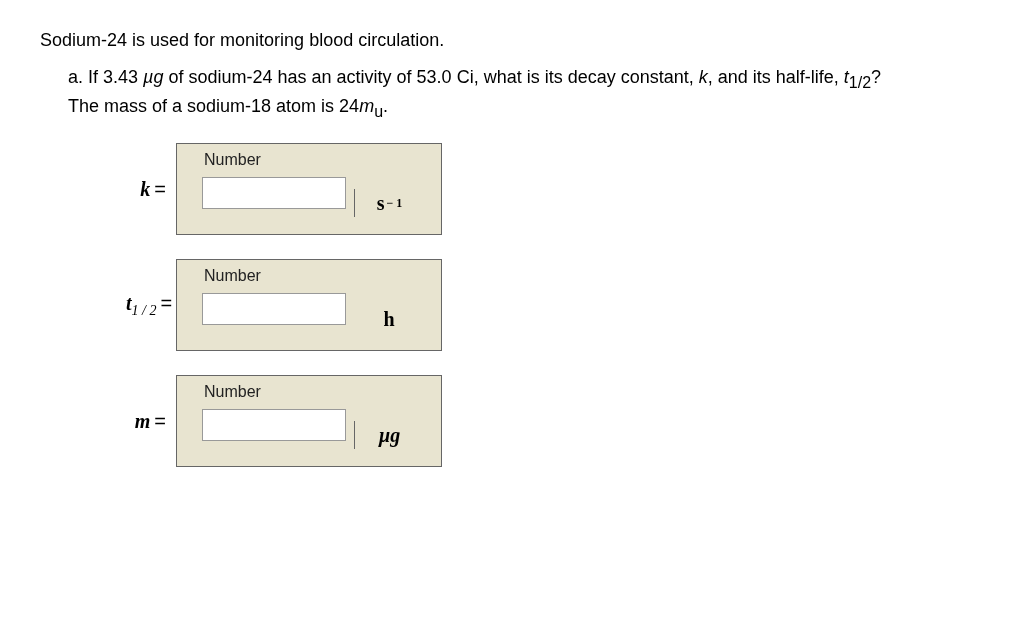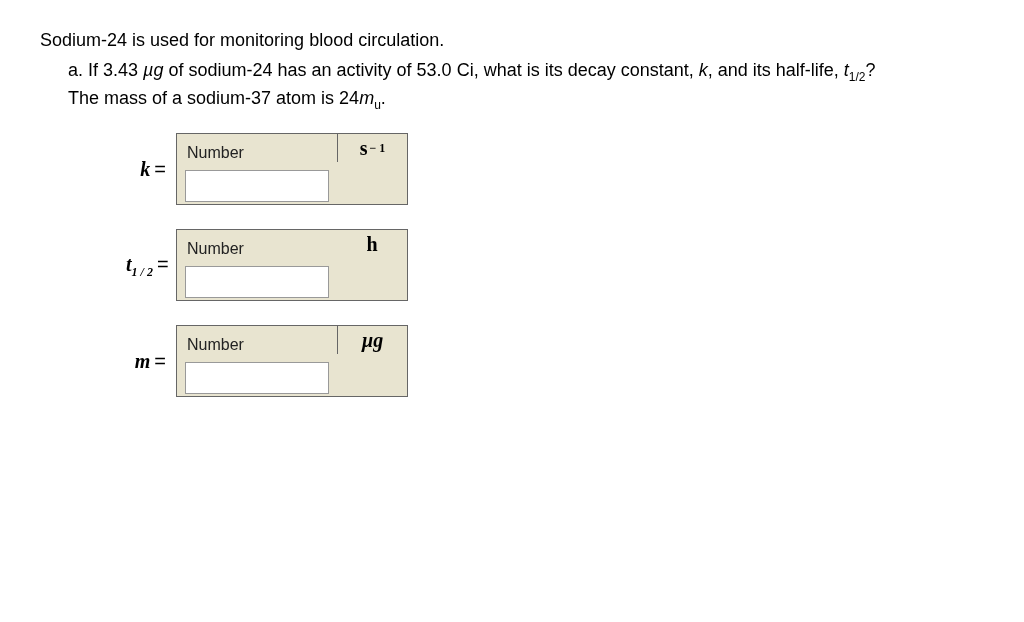--- a/index.html
+++ b/index.html
@@ -6,21 +6,21 @@
     body {
       font-family: Arial, Helvetica, sans-serif;
       font-size: 18px;
       color: #000;
       background: #fff;
       margin: 0;
       padding: 28px 40px;
       line-height: 1.4;
     }
     .intro {
-      margin-bottom: 5px;
+      margin-bottom: 12px;
     }
     .part {
       padding-left: 28px;
       margin-bottom: 18px;
     }
     .part-text {
       margin-bottom: 20px;
     }
     .answer-row {
       display: flex;
@@ -32,37 +32,37 @@
       font-family: "Times New Roman", Times, serif;
       font-size: 20px;
       font-weight: bold;
       font-style: italic;
       width: 50px;
       text-align: right;
       padding-right: 6px;
       white-space: nowrap;
     }
     .var-label .sub {
-      font-size: 12px;
+      font-size: 14px;
       vertical-align: sub;
-      font-weight: bold;
+      font-weight: normal;
     }
     .eq {
       font-family: Arial, sans-serif;
       font-style: normal;
       font-weight: normal;
       padding: 0 4px;
     }
     .box-group {
       display: flex;
-      align-items: flex-start;
+      align-items: flex-end;
       border: 1px solid #666;
       background: #e8e4d0;
-      height: 72px;
-      padding: 0;
+      height: 92px;
+      padding: 17px;
     }
     .num-col {
       display: flex;
       flex-direction: column;
       width: 160px;
       padding: 6px 8px 8px 8px;
     }
     .num-header {
       font-size: 16px;
       color: #222;
@@ -93,33 +93,33 @@
     .with-sep {
       border-left: 1px solid #666;
     }
     .unit-col .sup {
       font-size: 12px;
       vertical-align: super;
       font-weight: bold;
       margin-left: 2px;
     }
     .math-i { font-style: italic; }
-    .sub-inline { font-size: 12px; vertical-align: sub; }
+    .sub-inline { font-size: 16px; vertical-align: sub; }
   </style>
 </head>
 <body>
 
 <div class="intro">Sodium-24 is used for monitoring blood circulation.</div>
 
 <div class="part">
   <div class="part-text">
     <span>a.</span>
     <span>If 3.43 </span><span class="math-i">µg</span><span> of sodium-24 has an activity of 53.0 Ci, what is its decay constant, </span><span class="math-i">k</span><span>, and its half-life, </span><span class="math-i">t</span><span class="sub-inline">1/2</span><span>?</span>
     <br>
-    <span>The mass of a sodium-37 atom is 24</span><span class="math-i">m</span><span class="sub-inline">u</span><span>.</span>
+    <span>The mass of a sodium-18 atom is 24</span><span class="math-i">m</span><span class="sub-inline">u</span><span>.</span>
   </div>
 
   <div class="answer-row">
     <div class="var-label">
       <span class="math-i">k</span><span class="eq">=</span>
     </div>
     <div class="box-group">
       <div class="num-col">
         <div class="num-header">Number</div>
         <div class="num-input-wrap">

